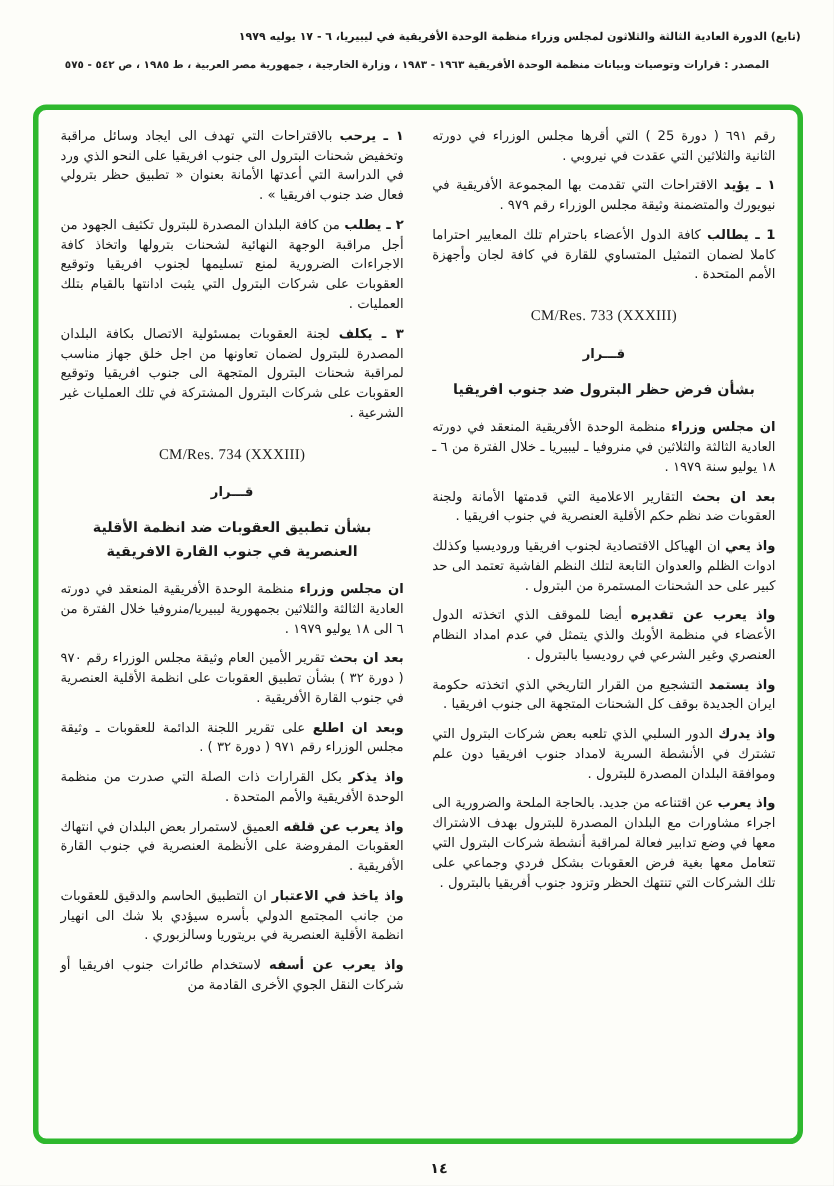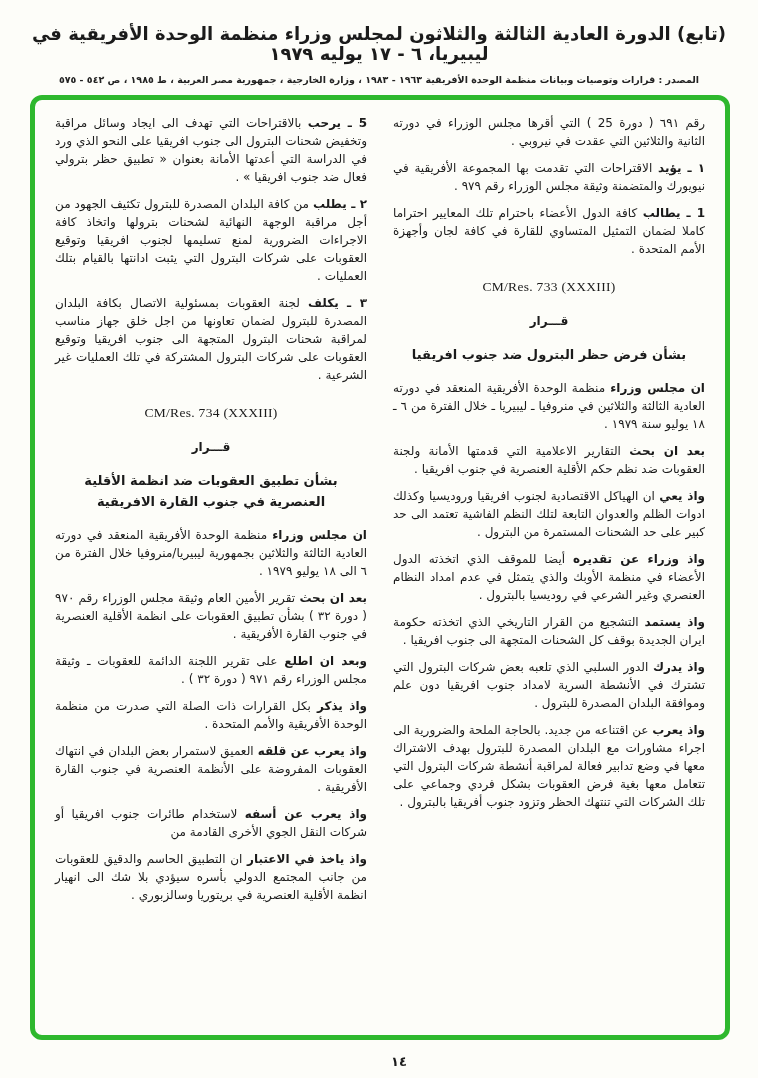--- a/index.html
+++ b/index.html
@@ -14,22 +14,23 @@
     box-sizing: border-box;
     overflow: hidden;
   }
   .page-header {
     direction: rtl;
     text-align: center;
     padding: 24px 30px 0 30px;
   }
   .doc-title {
     font-weight: bold;
-    font-size: 18px;
+    font-size: 10px;
     line-height: 20px;
+    text-align: right;
   }
   .doc-source {
     font-weight: bold;
     font-size: 9.5px;
     margin-top: 10px;
     color: #222;
   }
   .frame {
     position: absolute;
     left: 30px;
@@ -107,39 +108,39 @@
       <div class="col" id="col-right">
           <p class="para">رقم ٦٩١ ( دورة 25 ) التي أقرها مجلس الوزراء في دورته الثانية والثلاثين التي عقدت في نيروبي .</p>
           <p class="para"><b>١ ـ يؤيد</b> الاقتراحات التي تقدمت بها المجموعة الأفريقية في نيويورك والمتضمنة وثيقة مجلس الوزراء رقم ٩٧٩ .</p>
           <p class="para"><b>1 ـ يطالب</b> كافة الدول الأعضاء باحترام تلك المعايير احتراما كاملا لضمان التمثيل المتساوي للقارة في كافة لجان وأجهزة الأمم المتحدة .</p>
           <div class="ref">CM/Res. 733 (XXXIII)</div>
           <div class="heading">قـــرار</div>
           <div class="subheading">بشأن فرض حظر البترول ضد جنوب افريقيا</div>
           <p class="para"><b>ان مجلس وزراء</b> منظمة الوحدة الأفريقية المنعقد في دورته العادية الثالثة والثلاثين في منروفيا ـ ليبيريا ـ خلال الفترة من ٦ ـ ١٨ يوليو سنة ١٩٧٩ .</p>
           <p class="para"><b>بعد ان بحث</b> التقارير الاعلامية التي قدمتها الأمانة ولجنة العقوبات ضد نظم حكم الأقلية العنصرية في جنوب افريقيا .</p>
           <p class="para"><b>واذ يعي</b> ان الهياكل الاقتصادية لجنوب افريقيا وروديسيا وكذلك ادوات الظلم والعدوان التابعة لتلك النظم الفاشية تعتمد الى حد كبير على حد الشحنات المستمرة من البترول .</p>
-          <p class="para"><b>واذ وزراء عن تقديره</b> أيضا للموقف الذي اتخذته الدول الأعضاء في منظمة الأوبك والذي يتمثل في عدم امداد النظام العنصري وغير الشرعي في روديسيا بالبترول .</p>
+          <p class="para"><b>واذ يعرب عن تقديره</b> أيضا للموقف الذي اتخذته الدول الأعضاء في منظمة الأوبك والذي يتمثل في عدم امداد النظام العنصري وغير الشرعي في روديسيا بالبترول .</p>
           <p class="para"><b>واذ يستمد</b> التشجيع من القرار التاريخي الذي اتخذته حكومة ايران الجديدة بوقف كل الشحنات المتجهة الى جنوب افريقيا .</p>
           <p class="para"><b>واذ يدرك</b> الدور السلبي الذي تلعبه بعض شركات البترول التي تشترك في الأنشطة السرية لامداد جنوب افريقيا دون علم وموافقة البلدان المصدرة للبترول .</p>
           <p class="para"><b>واذ يعرب</b> عن اقتناعه من جديد. بالحاجة الملحة والضرورية الى اجراء مشاورات مع البلدان المصدرة للبترول بهدف الاشتراك معها في وضع تدابير فعالة لمراقبة أنشطة شركات البترول التي تتعامل معها بغية فرض العقوبات بشكل فردي وجماعي على تلك الشركات التي تنتهك الحظر وتزود جنوب أفريقيا بالبترول .</p>
         </div>
       <div class="col" id="col-left">
-          <p class="para"><b>5 ـ يرحب</b> بالاقتراحات التي تهدف الى ايجاد وسائل مراقبة وتخفيض شحنات البترول الى جنوب افريقيا على النحو الذي ورد في الدراسة التي أعدتها الأمانة بعنوان « تطبيق حظر بترولي فعال ضد جنوب افريقيا » .</p>
+          <p class="para"><b>١ ـ يرحب</b> بالاقتراحات التي تهدف الى ايجاد وسائل مراقبة وتخفيض شحنات البترول الى جنوب افريقيا على النحو الذي ورد في الدراسة التي أعدتها الأمانة بعنوان « تطبيق حظر بترولي فعال ضد جنوب افريقيا » .</p>
           <p class="para"><b>٢ ـ يطلب</b> من كافة البلدان المصدرة للبترول تكثيف الجهود من أجل مراقبة الوجهة النهائية لشحنات بترولها واتخاذ كافة الاجراءات الضرورية لمنع تسليمها لجنوب افريقيا وتوقيع العقوبات على شركات البترول التي يثبت ادانتها بالقيام بتلك العمليات .</p>
           <p class="para"><b>٣ ـ يكلف</b> لجنة العقوبات بمسئولية الاتصال بكافة البلدان المصدرة للبترول لضمان تعاونها من اجل خلق جهاز مناسب لمراقبة شحنات البترول المتجهة الى جنوب افريقيا وتوقيع العقوبات على شركات البترول المشتركة في تلك العمليات غير الشرعية .</p>
           <div class="ref">CM/Res. 734 (XXXIII)</div>
           <div class="heading">قـــرار</div>
           <div class="subheading">بشأن تطبيق العقوبات ضد انظمة الأقلية العنصرية في جنوب القارة الافريقية</div>
           <p class="para"><b>ان مجلس وزراء</b> منظمة الوحدة الأفريقية المنعقد في دورته العادية الثالثة والثلاثين بجمهورية ليبيريا/منروفيا خلال الفترة من ٦ الى ١٨ يوليو ١٩٧٩ .</p>
           <p class="para"><b>بعد ان بحث</b> تقرير الأمين العام وثيقة مجلس الوزراء رقم ٩٧٠ ( دورة ٣٢ ) بشأن تطبيق العقوبات على انظمة الأقلية العنصرية في جنوب القارة الأفريقية .</p>
           <p class="para"><b>وبعد ان اطلع</b> على تقرير اللجنة الدائمة للعقوبات ـ وثيقة مجلس الوزراء رقم ٩٧١ ( دورة ٣٢ ) .</p>
           <p class="para"><b>واذ يذكر</b> بكل القرارات ذات الصلة التي صدرت من منظمة الوحدة الأفريقية والأمم المتحدة .</p>
           <p class="para"><b>واذ يعرب عن قلقه</b> العميق لاستمرار بعض البلدان في انتهاك العقوبات المفروضة على الأنظمة العنصرية في جنوب القارة الأفريقية .</p>
+          <p class="para"><b>واذ ياخذ في الاعتبار</b> ان التطبيق الحاسم والدقيق للعقوبات من جانب المجتمع الدولي بأسره سيؤدي بلا شك الى انهيار انظمة الأقلية العنصرية في بريتوريا وسالزبوري .</p>
           <p class="para"><b>واذ يعرب عن أسفه</b> لاستخدام طائرات جنوب افريقيا أو شركات النقل الجوي الأخرى القادمة من</p>
-          <p class="para"><b>واذ ياخذ في الاعتبار</b> ان التطبيق الحاسم والدقيق للعقوبات من جانب المجتمع الدولي بأسره سيؤدي بلا شك الى انهيار انظمة الأقلية العنصرية في بريتوريا وسالزبوري .</p>
         </div>
     </div>
   </div>
 
   <footer class="page-footer">
     <span class="page-number">١٤</span>
   </footer>
 
 </div>
 

